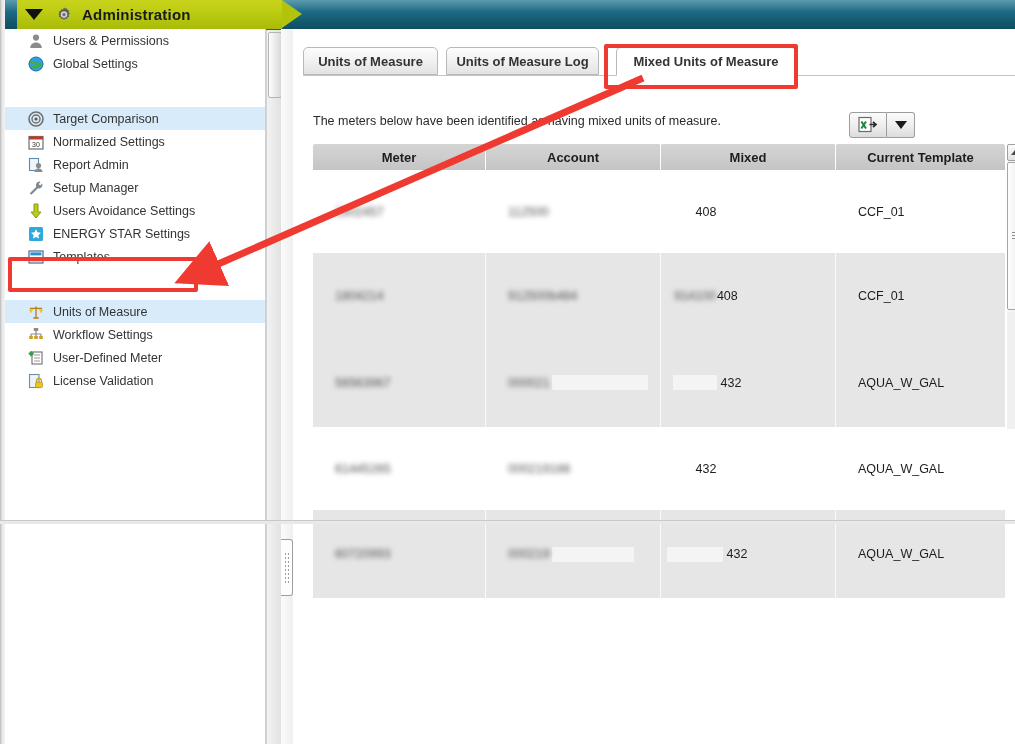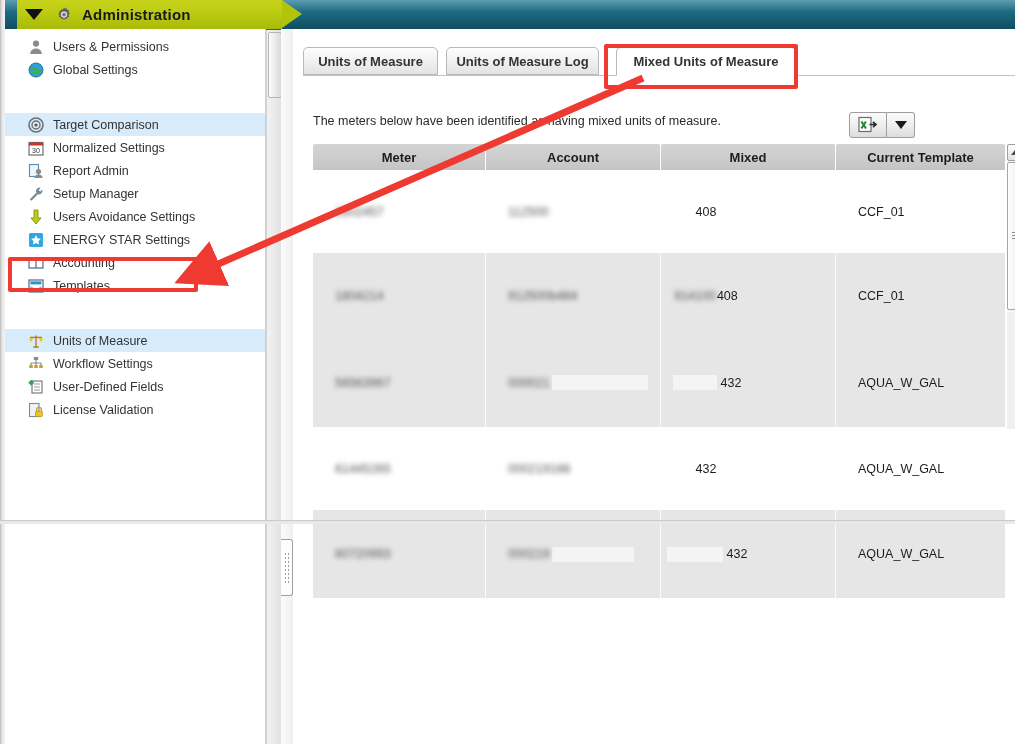--- a/index.html
+++ b/index.html
@@ -147,21 +147,21 @@
           <circle cx="9" cy="8.6" r="3.3" fill="#cfcfcf"></circle>
           <circle cx="9" cy="8.6" r="1.6" fill="#6d6d6d"></circle>
         </svg>
       </span>
       <span id="admin-title">Administration</span>
     </div>
   </div>
 
   <div id="sidebar">
 
-    <div class="nav-item" style="margin-top:6px">
+    <div class="nav-item" style="">
       <span class="ico">
         <svg width="16" height="16" viewBox="0 0 16 16">
             <circle cx="8" cy="4.6" r="3.1" fill="#8b8b8b"></circle>
             <path d="M2.2 15c0-3.4 2.6-5.6 5.8-5.6s5.8 2.2 5.8 5.6z" fill="#8b8b8b"></path>
           </svg>
       </span>
       <span class="lbl">Users &amp; Permissions</span>
     </div>
 
     <div class="nav-item">
@@ -229,30 +229,20 @@
     <div class="nav-item">
       <span class="ico">
         <svg width="16" height="16" viewBox="0 0 16 16">
             <rect x="1" y="1" width="14" height="14" rx="1.5" fill="#2fa8e0"></rect>
             <path d="M8 3.2l1.5 3.1 3.4.5-2.5 2.4.6 3.4L8 11l-3 1.6.6-3.4-2.5-2.4 3.4-.5z" fill="#fff"></path>
           </svg>
       </span>
       <span class="lbl">ENERGY STAR Settings</span>
     </div>
 
-    <div class="nav-item">
-      <span class="ico">
-        <svg width="16" height="16" viewBox="0 0 16 16">
-            <rect x="1" y="3" width="14" height="10" fill="#fff" stroke="#4a6b86" stroke-width="1.2"></rect>
-            <line x1="8" y1="3" x2="8" y2="13" stroke="#4a6b86" stroke-width="1.2"></line>
-            <path d="M10 2l3.4 1.4-1 2.4L9 4.4z" fill="#e8c41c" stroke="#b09400" stroke-width=".7"></path>
-          </svg>
-      </span>
-      <span class="lbl">Accounting</span>
-    </div>
 
     <div class="nav-item">
       <span class="ico">
         <svg width="16" height="16" viewBox="0 0 16 16">
             <rect x="1" y="2" width="14" height="12" fill="#fff" stroke="#4a6b86" stroke-width="1.2"></rect>
             <rect x="2.4" y="3.4" width="11" height="3" fill="#2f8fc9"></rect>
             <path d="M2.4 8l5.6 3.4L13.6 8v4.6H2.4z" fill="#7fb8dd"></path>
           </svg>
       </span>
       <span class="lbl">Templates</span>
@@ -287,21 +277,21 @@
     <div class="nav-item">
       <span class="ico">
         <svg width="16" height="16" viewBox="0 0 16 16">
             <rect x="4" y="2" width="10" height="12" fill="#fff" stroke="#6f6f6f" stroke-width="1.1"></rect>
             <line x1="6" y1="5" x2="12" y2="5" stroke="#9a9a9a" stroke-width="1"></line>
             <line x1="6" y1="8" x2="12" y2="8" stroke="#9a9a9a" stroke-width="1"></line>
             <line x1="6" y1="11" x2="12" y2="11" stroke="#9a9a9a" stroke-width="1"></line>
             <path d="M3.2 1.2v5M0.7 3.7h5" stroke="#2f9e4f" stroke-width="2.2"></path>
           </svg>
       </span>
-      <span class="lbl">User-Defined Fields</span>
+      <span class="lbl">User-Defined Meter</span>
     </div>
 
     <div class="nav-item">
       <span class="ico">
         <svg width="16" height="16" viewBox="0 0 16 16">
             <rect x="1.5" y="1.5" width="9.5" height="13" fill="#eef3f7" stroke="#6f8ca3" stroke-width="1.1"></rect>
             <path d="M8.6 9.3V7.8a2.4 2.4 0 0 1 4.8 0v1.5" fill="none" stroke="#caa021" stroke-width="1.3"></path>
             <rect x="7.6" y="9.2" width="6.8" height="5.4" rx="1" fill="#f0c419" stroke="#b8911a" stroke-width=".8"></rect>
           </svg>
       </span>

